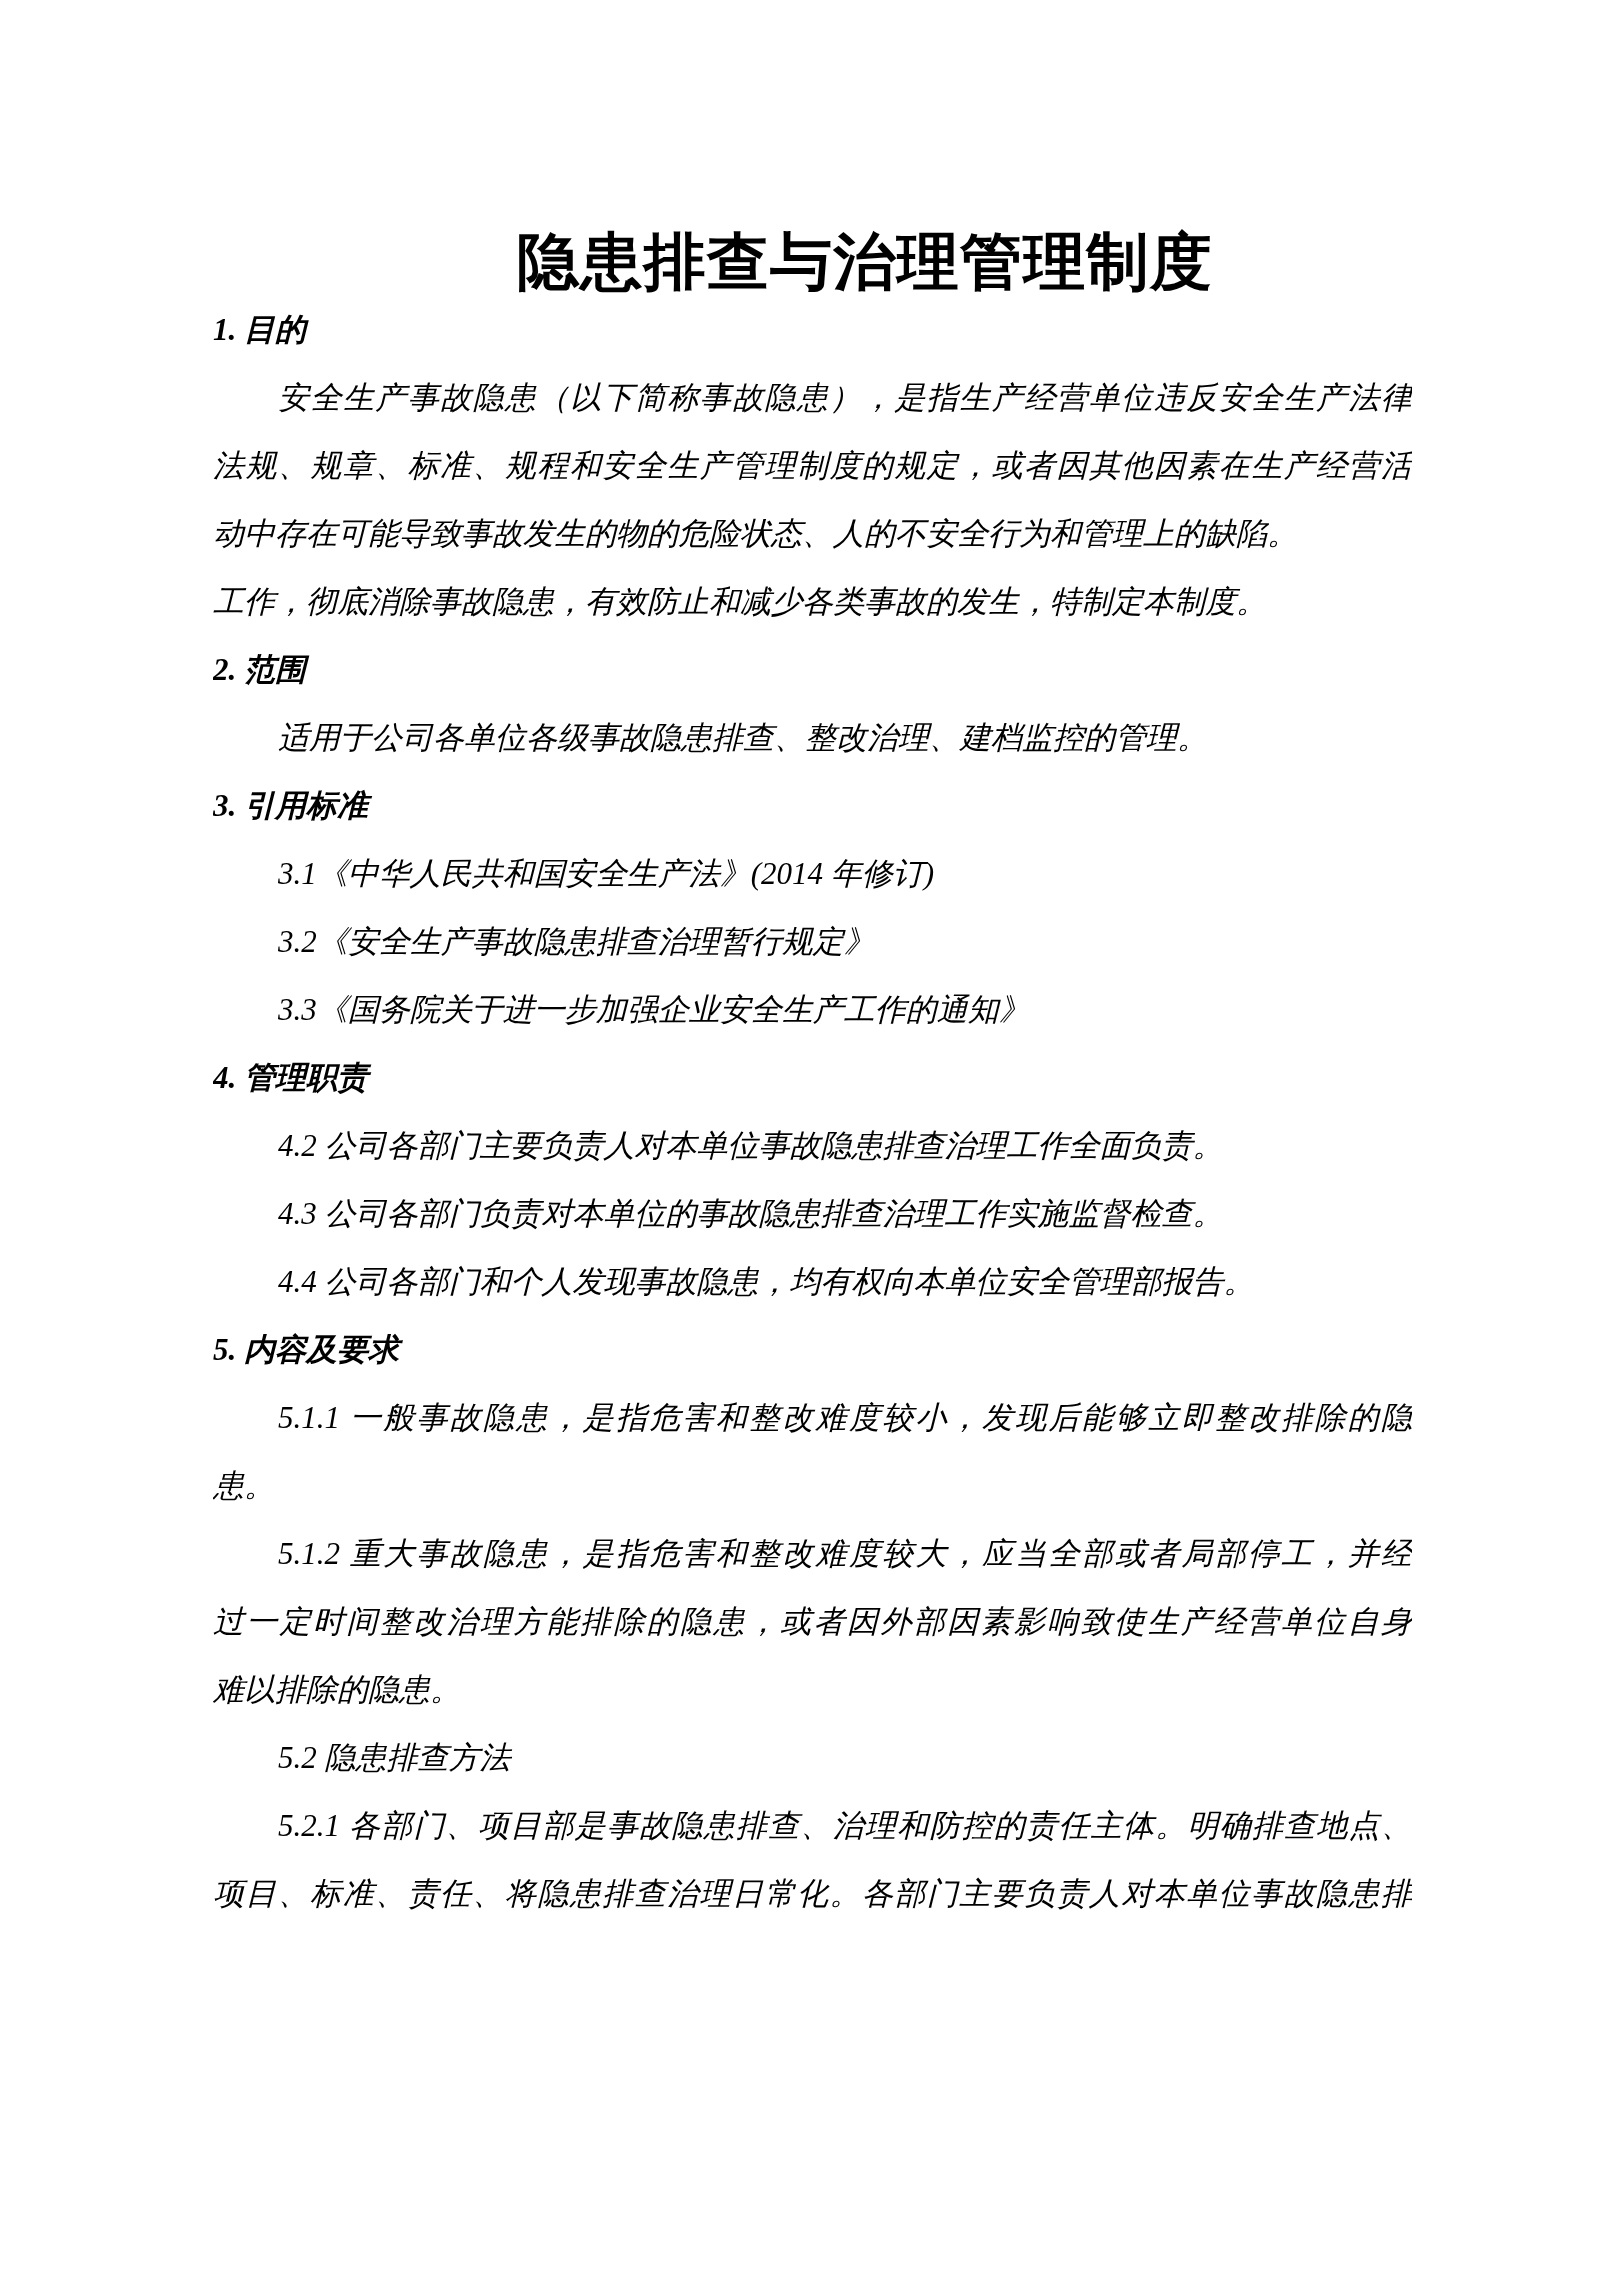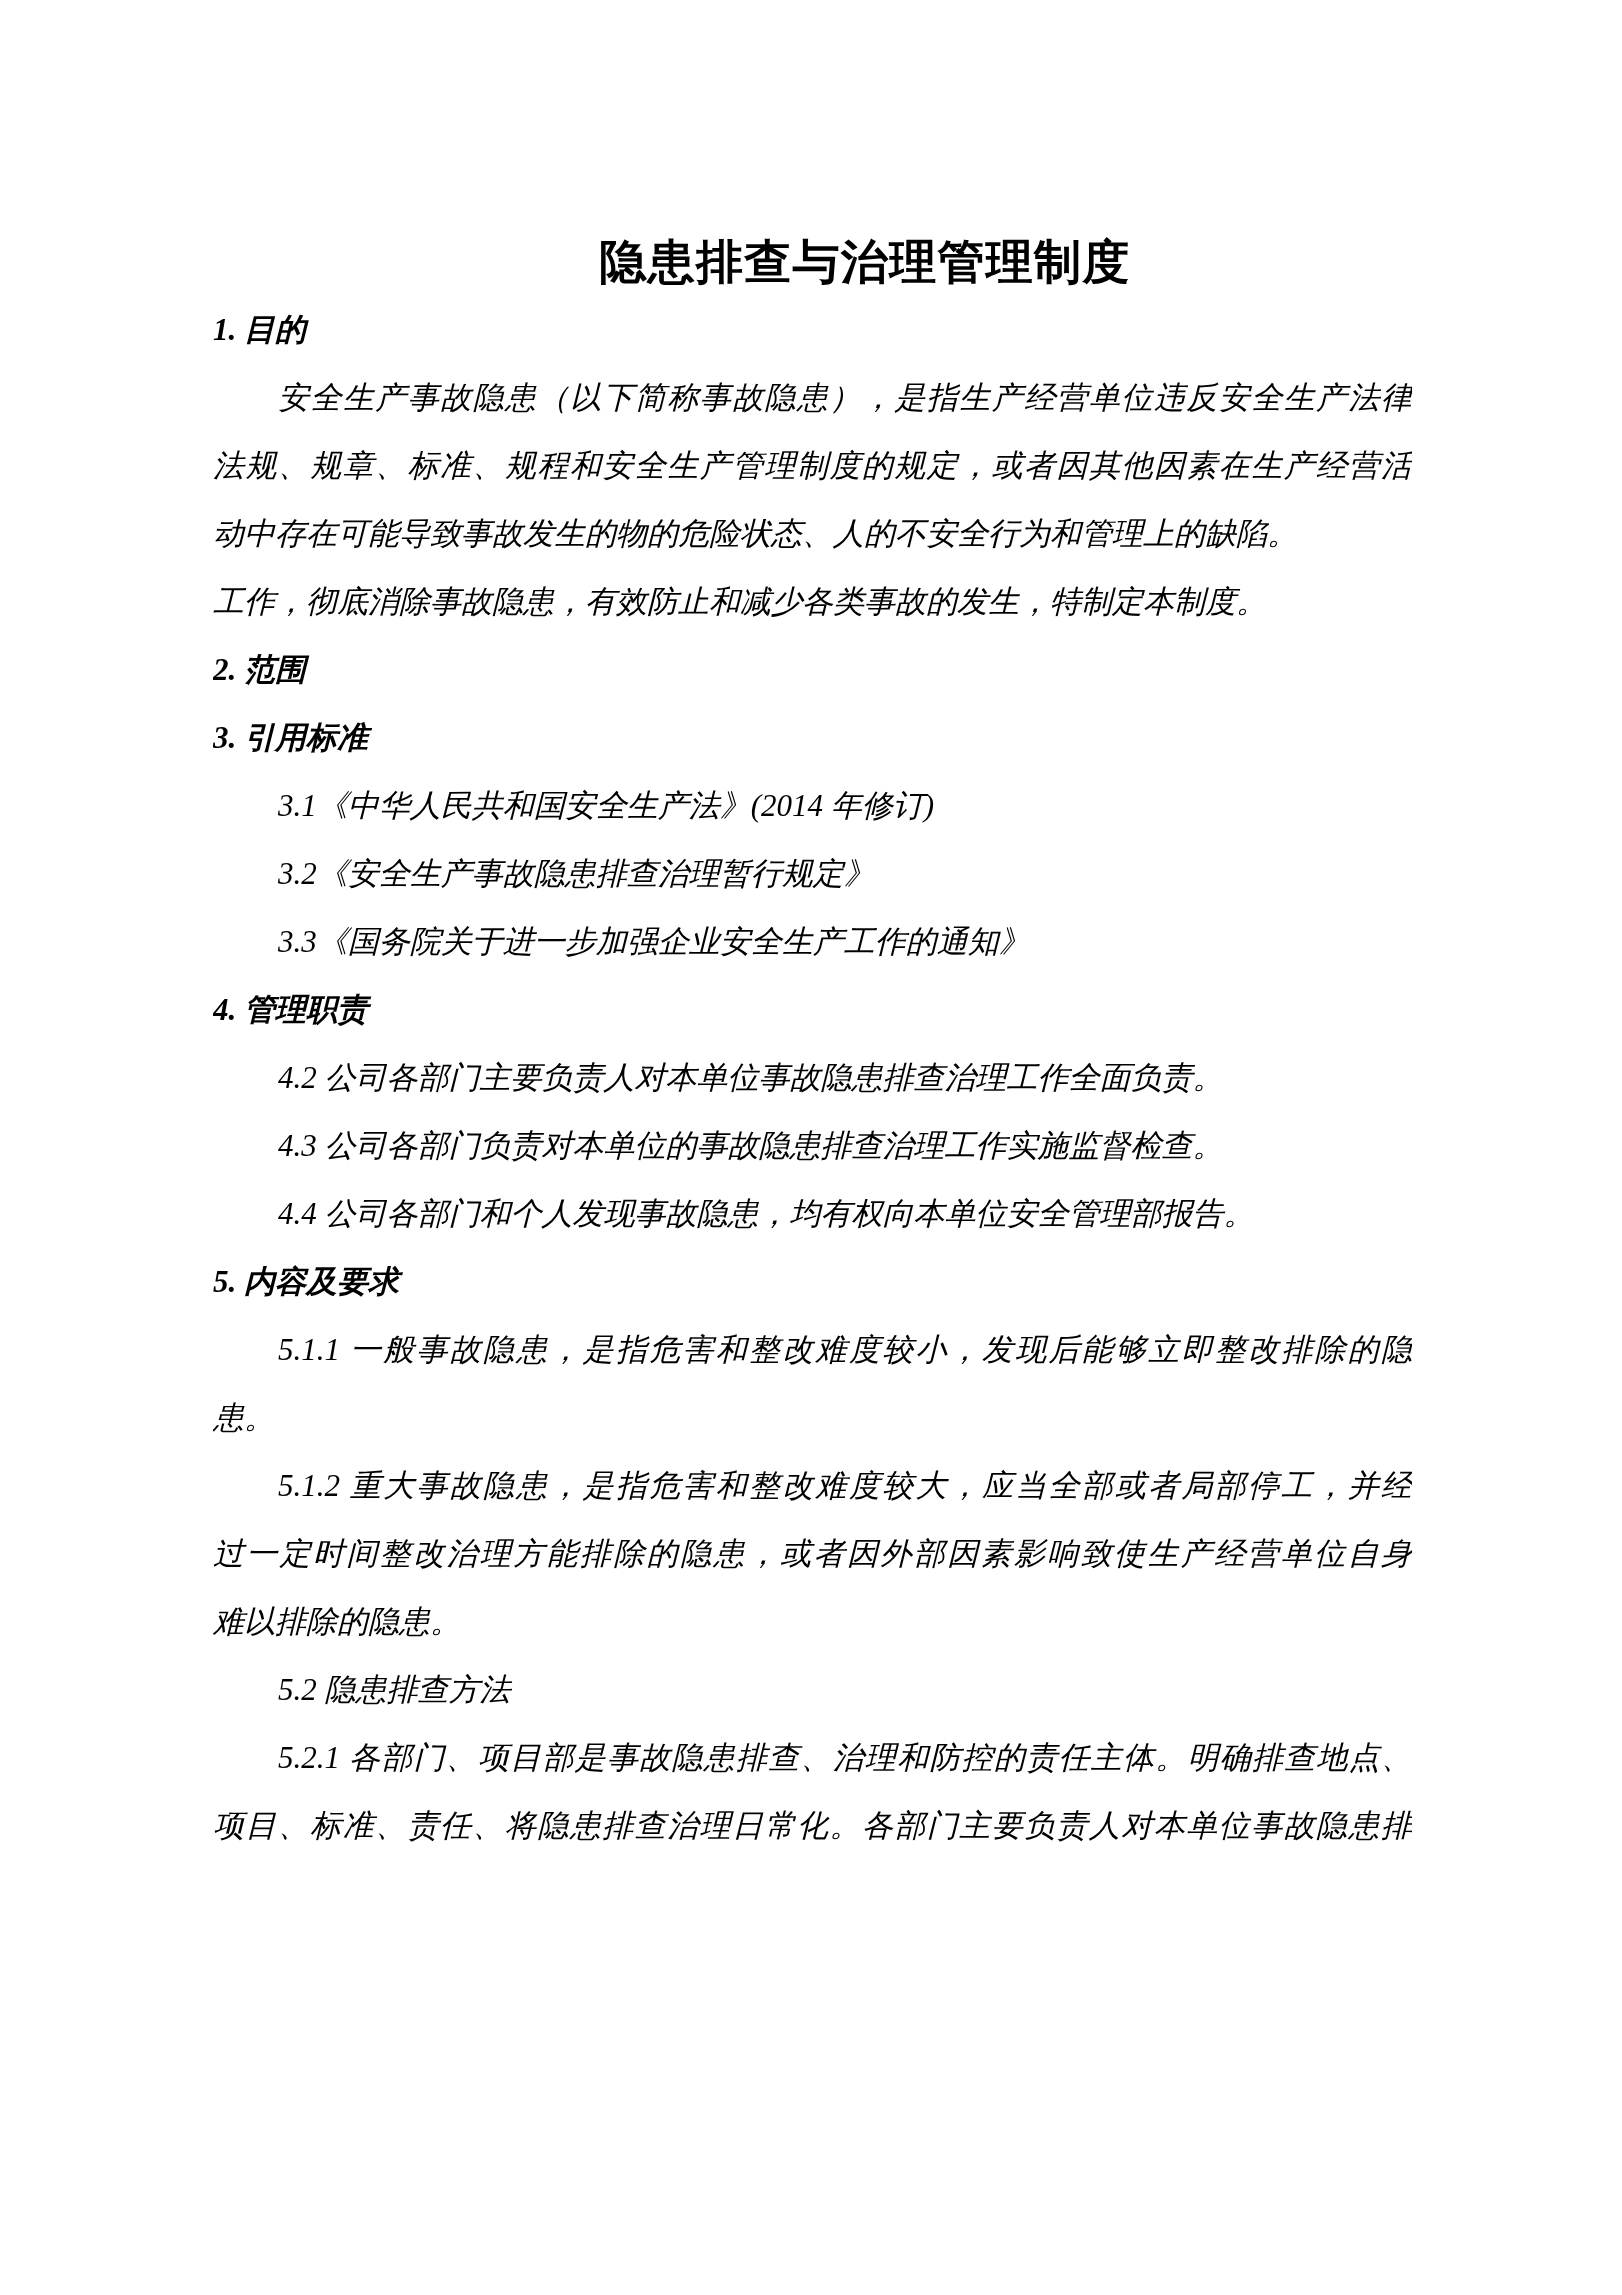--- a/index.html
+++ b/index.html
@@ -16,21 +16,21 @@
     position:absolute;
     left:213px;
     top:0;
     width:1199px;
     padding-top:228px;
     font-size:31px;
     line-height:68px;
   }
   .title-line {
     height:68px;
-    font-size:47px;
+    font-size:62px;
     font-weight:700;
     line-height:68px;
     text-align:center;
     padding-left:105px;
     letter-spacing:1.3px;
     white-space:nowrap;
   }
   .line {
     height:68px;
     overflow:hidden;
@@ -52,20 +52,21 @@
 
     <div class="title-line">隐患排查与治理管理制度</div>
 
     <div class="line h">1. 目的</div>
     <div class="line f j">安全生产事故隐患（以下简称事故隐患），是指生产经营单位违反安全生产法律</div>
     <div class="line j">法规、规章、标准、规程和安全生产管理制度的规定，或者因其他因素在生产经营活</div>
     <div class="line">动中存在可能导致事故发生的物的危险状态、人的不安全行为和管理上的缺陷。</div>
     <div class="line">工作，彻底消除事故隐患，有效防止和减少各类事故的发生，特制定本制度。</div>
 
     <div class="line h">2. 范围</div>
+    <div class="line f">适用于公司各单位各级事故隐患排查、整改治理、建档监控的管理。</div>
 
     <div class="line h">3. 引用标准</div>
     <div class="line f">3.1《中华人民共和国安全生产法》(2014 年修订)</div>
     <div class="line f">3.2《安全生产事故隐患排查治理暂行规定》</div>
     <div class="line f">3.3《国务院关于进一步加强企业安全生产工作的通知》</div>
 
     <div class="line h">4. 管理职责</div>
     <div class="line f">4.2 公司各部门主要负责人对本单位事故隐患排查治理工作全面负责。</div>
     <div class="line f">4.3 公司各部门负责对本单位的事故隐患排查治理工作实施监督检查。</div>
     <div class="line f">4.4 公司各部门和个人发现事故隐患，均有权向本单位安全管理部报告。</div>

